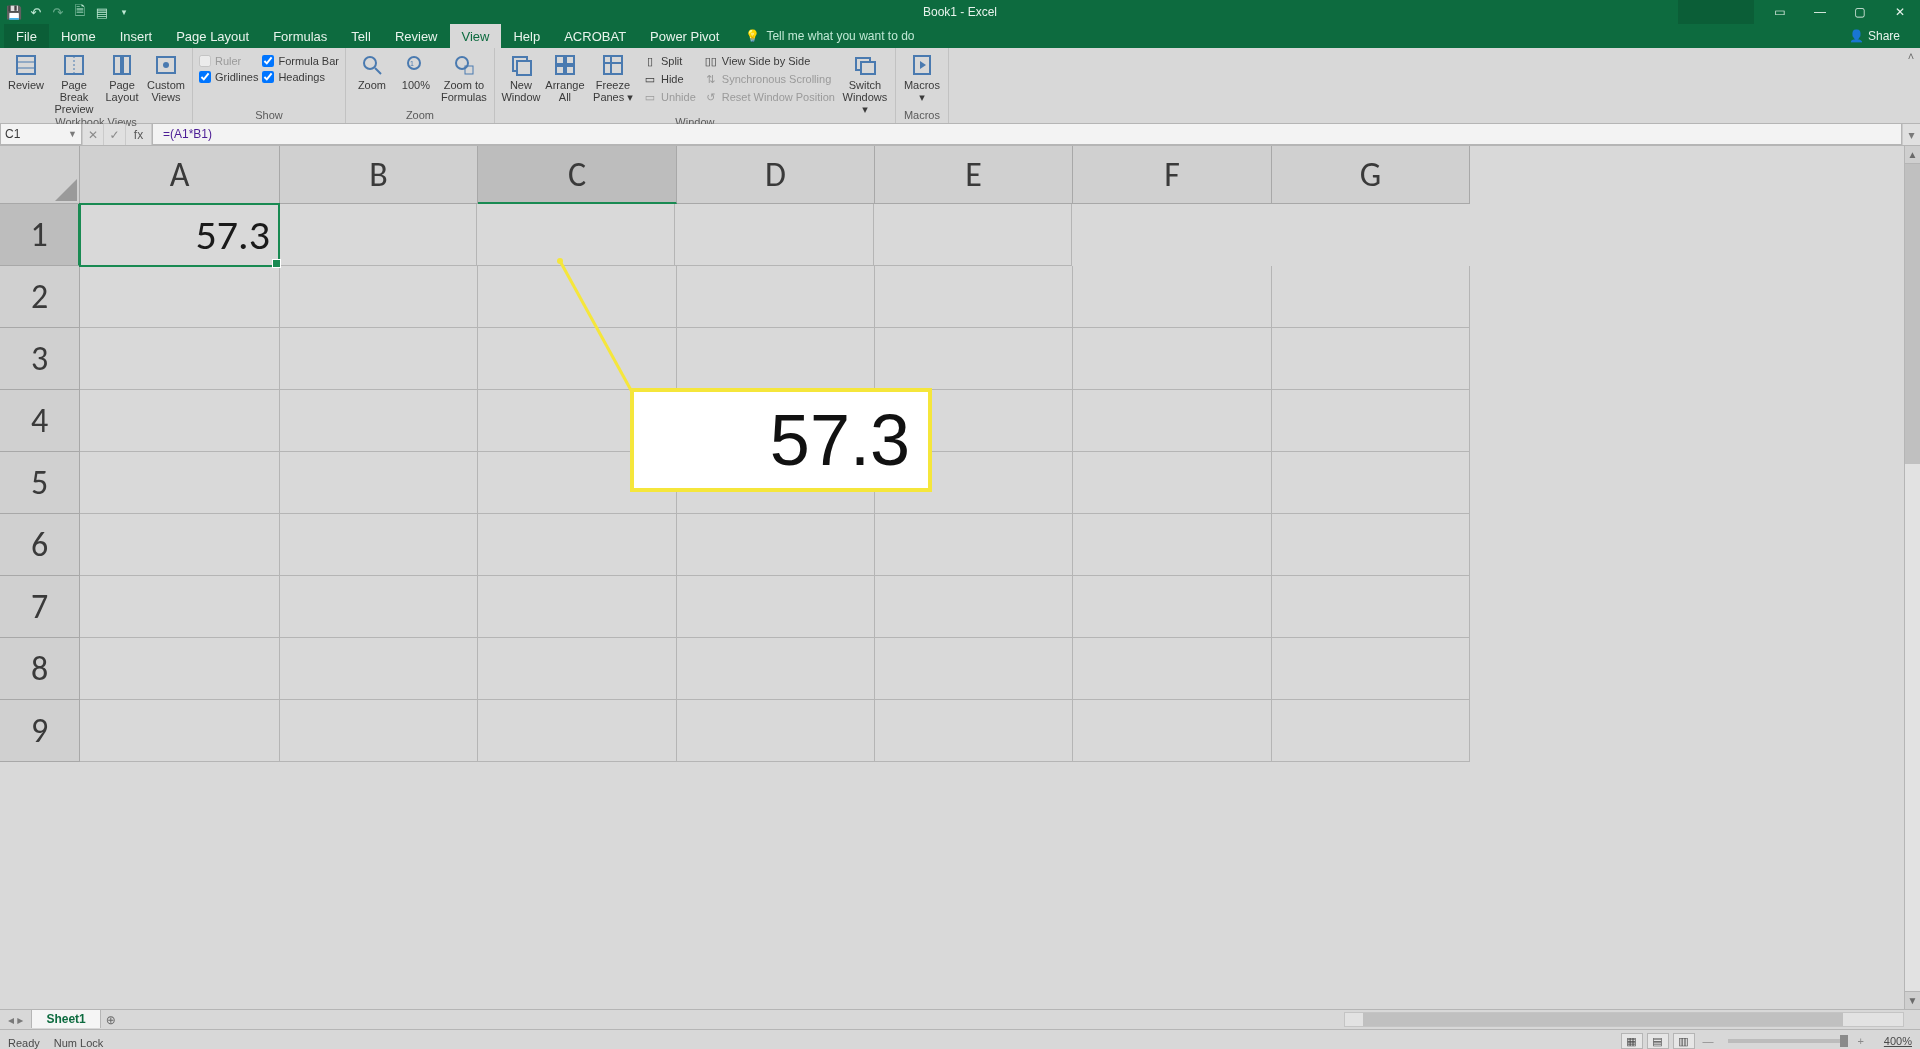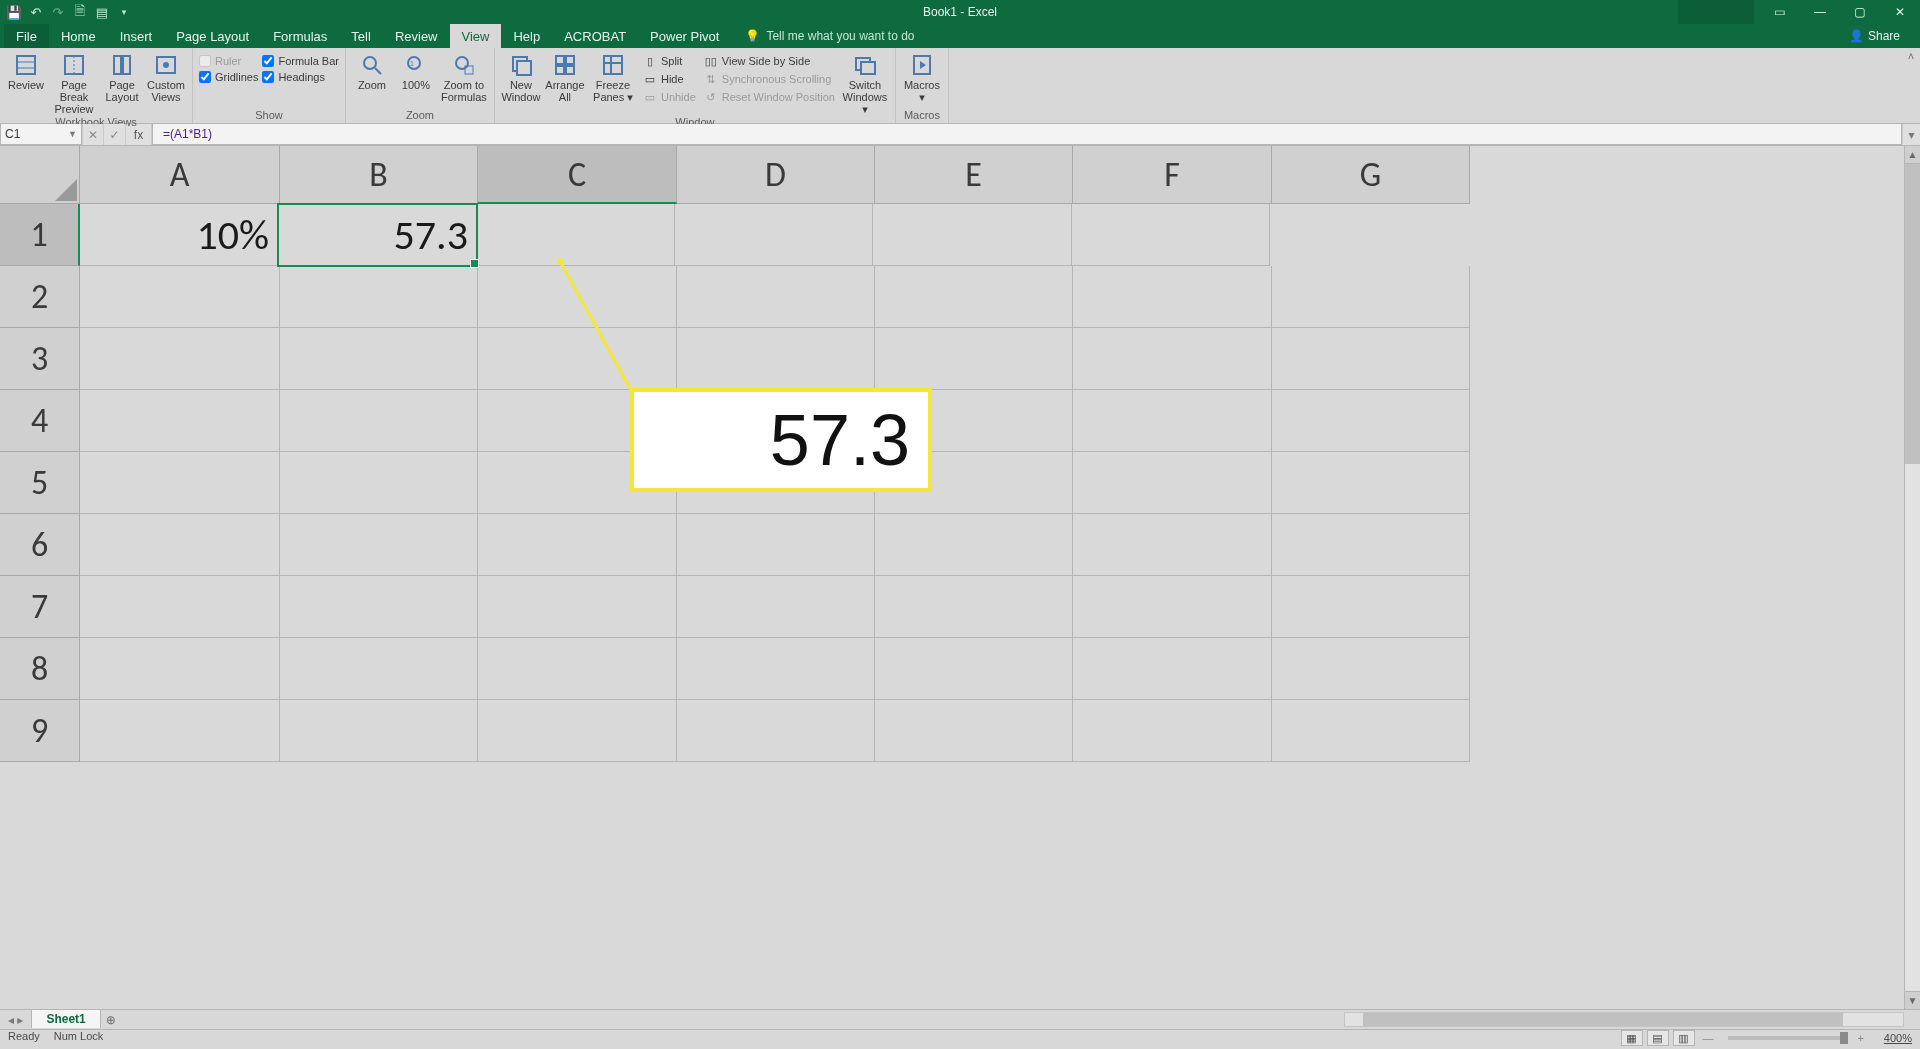--- a/index.html
+++ b/index.html
@@ -124,21 +124,21 @@
   .sheet-tab {
     background:#f5f5f5; border:1px solid #b5b5b5; border-bottom:none; padding:0 14px; display:flex; align-items:center; color:#0d6b3f; font-weight:bold;
     position:relative; top:-1px;
   }
   .sheet-add { width:20px; display:flex; align-items:center; justify-content:center; color:#6a6a6a; cursor:pointer; }
   .hscroll { position:absolute; right:16px; top:2px; bottom:2px; width:560px; background:#e2e2e2; border:1px solid #c4c4c4; }
   .hscroll .thumb { position:absolute; left:18px; top:0; bottom:0; width:480px; background:#c0c0c0; }
 
   
   .status-bar {
-    height:20px; background:#d8d8d8; border-top:1px solid #b5b5b5; display:flex; align-items:flex-start; font-size:11px; color:#4a4a4a; padding:0 8px;
+    height:20px; background:#d8d8d8; border-top:1px solid #b5b5b5; display:flex; align-items:flex-end; font-size:11px; color:#4a4a4a; padding:0 8px;
   }
   .status-left { display:flex; gap:14px; }
   .status-right { margin-left:auto; display:flex; align-items:center; gap:4px; }
   .view-btn { width:22px; height:16px; border:1px solid #b5b5b5; display:flex; align-items:center; justify-content:center; cursor:pointer; background:#e6e6e6; }
   .zoom-slider { width:120px; height:4px; background:#bcbcbc; position:relative; margin:0 6px; }
   .zoom-slider .knob { position:absolute; right:0; top:-4px; width:8px; height:12px; background:#8a8a8a; }
   .zoom-pct { width:44px; text-align:right;text-decoration:underline; }
 
   
 </style>
@@ -390,21 +390,20 @@
         <div class="row-h">3</div>
         <div class="row-h">4</div>
         <div class="row-h">5</div>
         <div class="row-h">6</div>
         <div class="row-h">7</div>
         <div class="row-h">8</div>
         <div class="row-h">9</div>
       </div>
     <div class="cells" id="cells">
         <div class="cell-row">
-          <div class="cell" style="width: 198px;">10%</div>
           <div class="cell selected" style="width: 199px;">57.3</div>
           <div class="cell" style="width: 198px;"></div>
           <div class="cell" style="width: 198px;"></div>
           <div class="cell" style="width: 199px;"></div>
           <div class="cell" style="width: 198px;"></div>
         </div>
         <div class="cell-row">
           <div class="cell" style="width: 200px;"></div>
           <div class="cell" style="width: 198px;"></div>
           <div class="cell" style="width: 199px;"></div>

